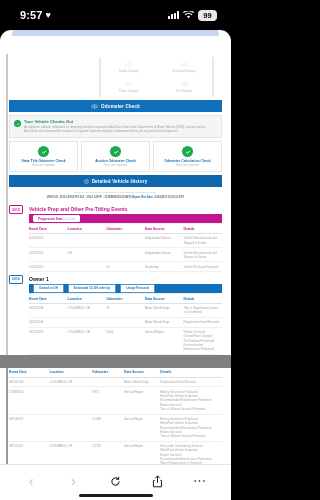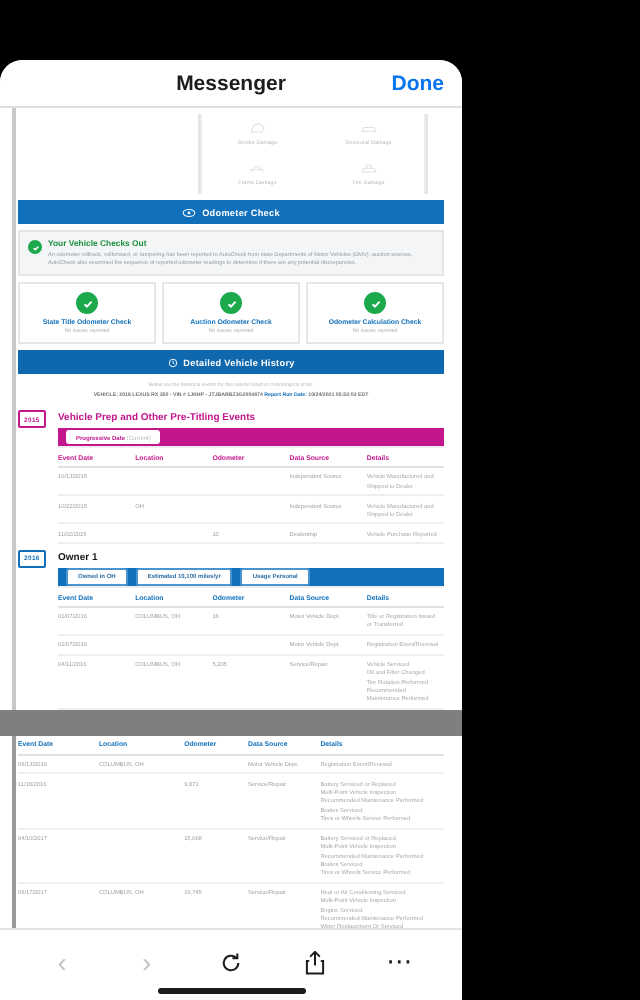--- a/index.html
+++ b/index.html
@@ -173,28 +173,44 @@
   .homebar {
     position: absolute; left: 50%; transform: translateX(-50%); bottom: 3px;
     width: 74px; height: 3px; border-radius: 2px; background: #1c1c1e;
   }
 </style>
 </head>
 <body>
 
 <div class="phone">
 
+  <div class="statusbar">
+    <div class="sb-left">
+      <span>9:57</span>
+      <span class="heart">♥</span>
+    </div>
+    <div class="sb-right">
+      <span class="bars">
+          <i></i>
+          <i></i>
+          <i></i>
+          <i></i>
+        </span>
+      <span class="wifi">
+        <svg width="11" height="8" viewBox="0 0 11 8">
+            <path d="M5.5 7.2 3.9 5.5a2.3 2.3 0 0 1 3.2 0L5.5 7.2zM2.6 4.2a4.2 4.2 0 0 1 5.8 0l.9-1a5.5 5.5 0 0 0-7.6 0l.9 1zM.7 2.1a6.9 6.9 0 0 1 9.6 0l.7-.9a8.2 8.2 0 0 0-11 0l.7.9z" fill="#fff"></path>
+          </svg>
+      </span>
+      <span class="battery">99</span>
+    </div>
+  </div>
 
   <div class="sheet">
     <div class="sheet-peek"></div>
 
-    <div class="navbar">
-      <span class="title">Messenger</span>
-      <span class="done">Done</span>
-    </div>
 
     <div class="doc">
 
       <div class="page">
         <div class="rail"></div>
         <div class="page-inner">
 
           <div class="icongrid-wrap">
             <div class="icongrid-left"></div>
             <div class="icongrid">

